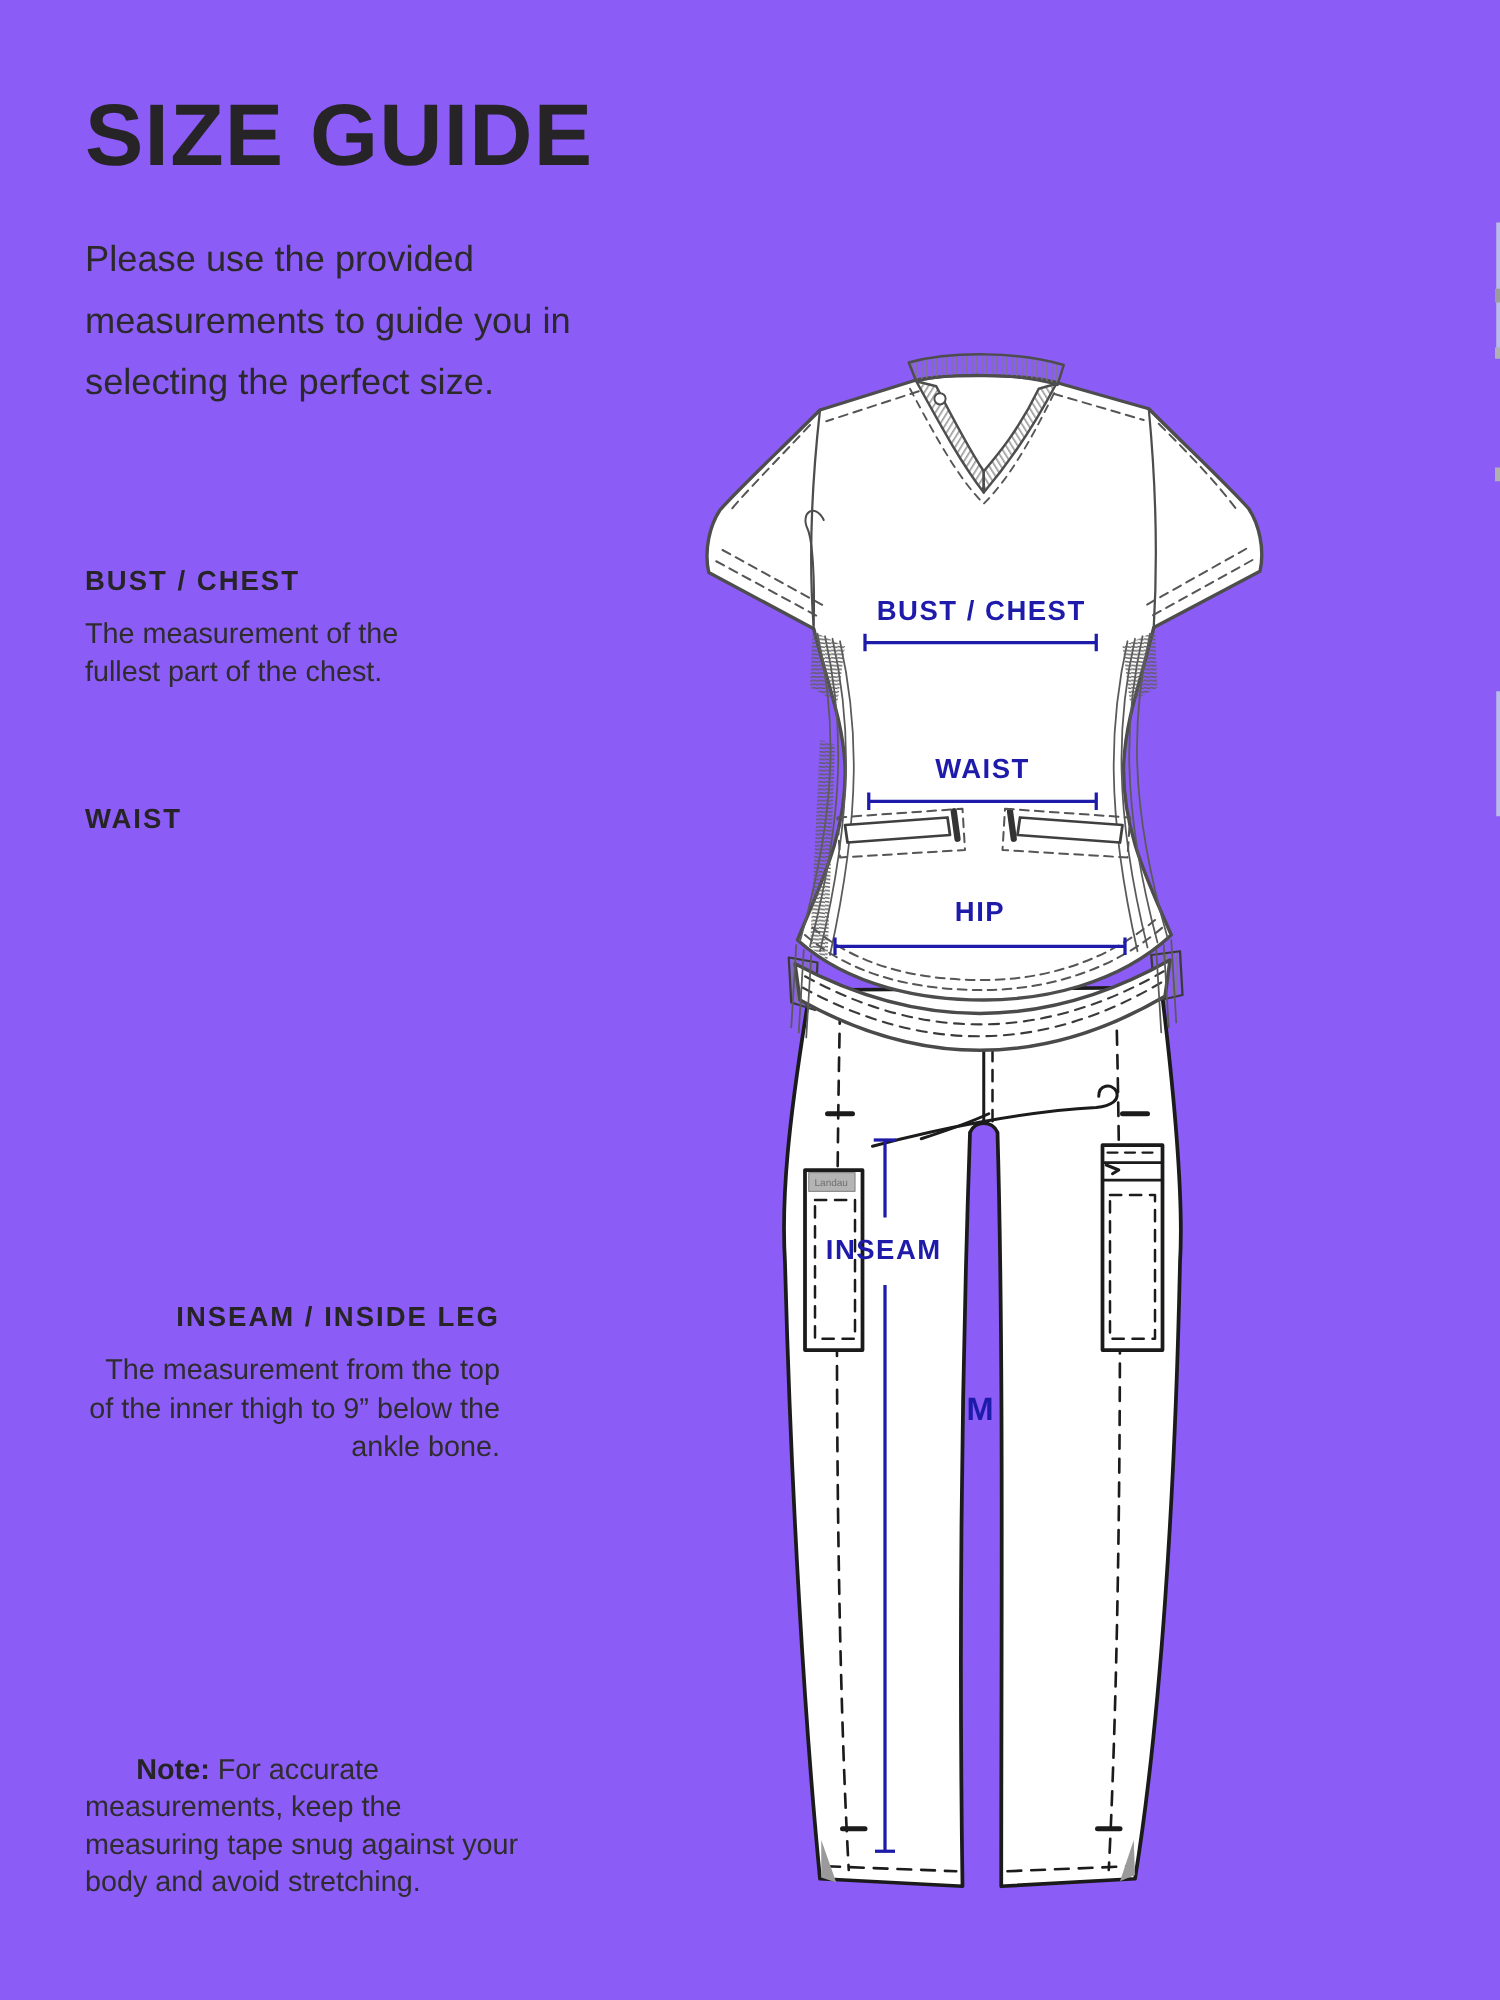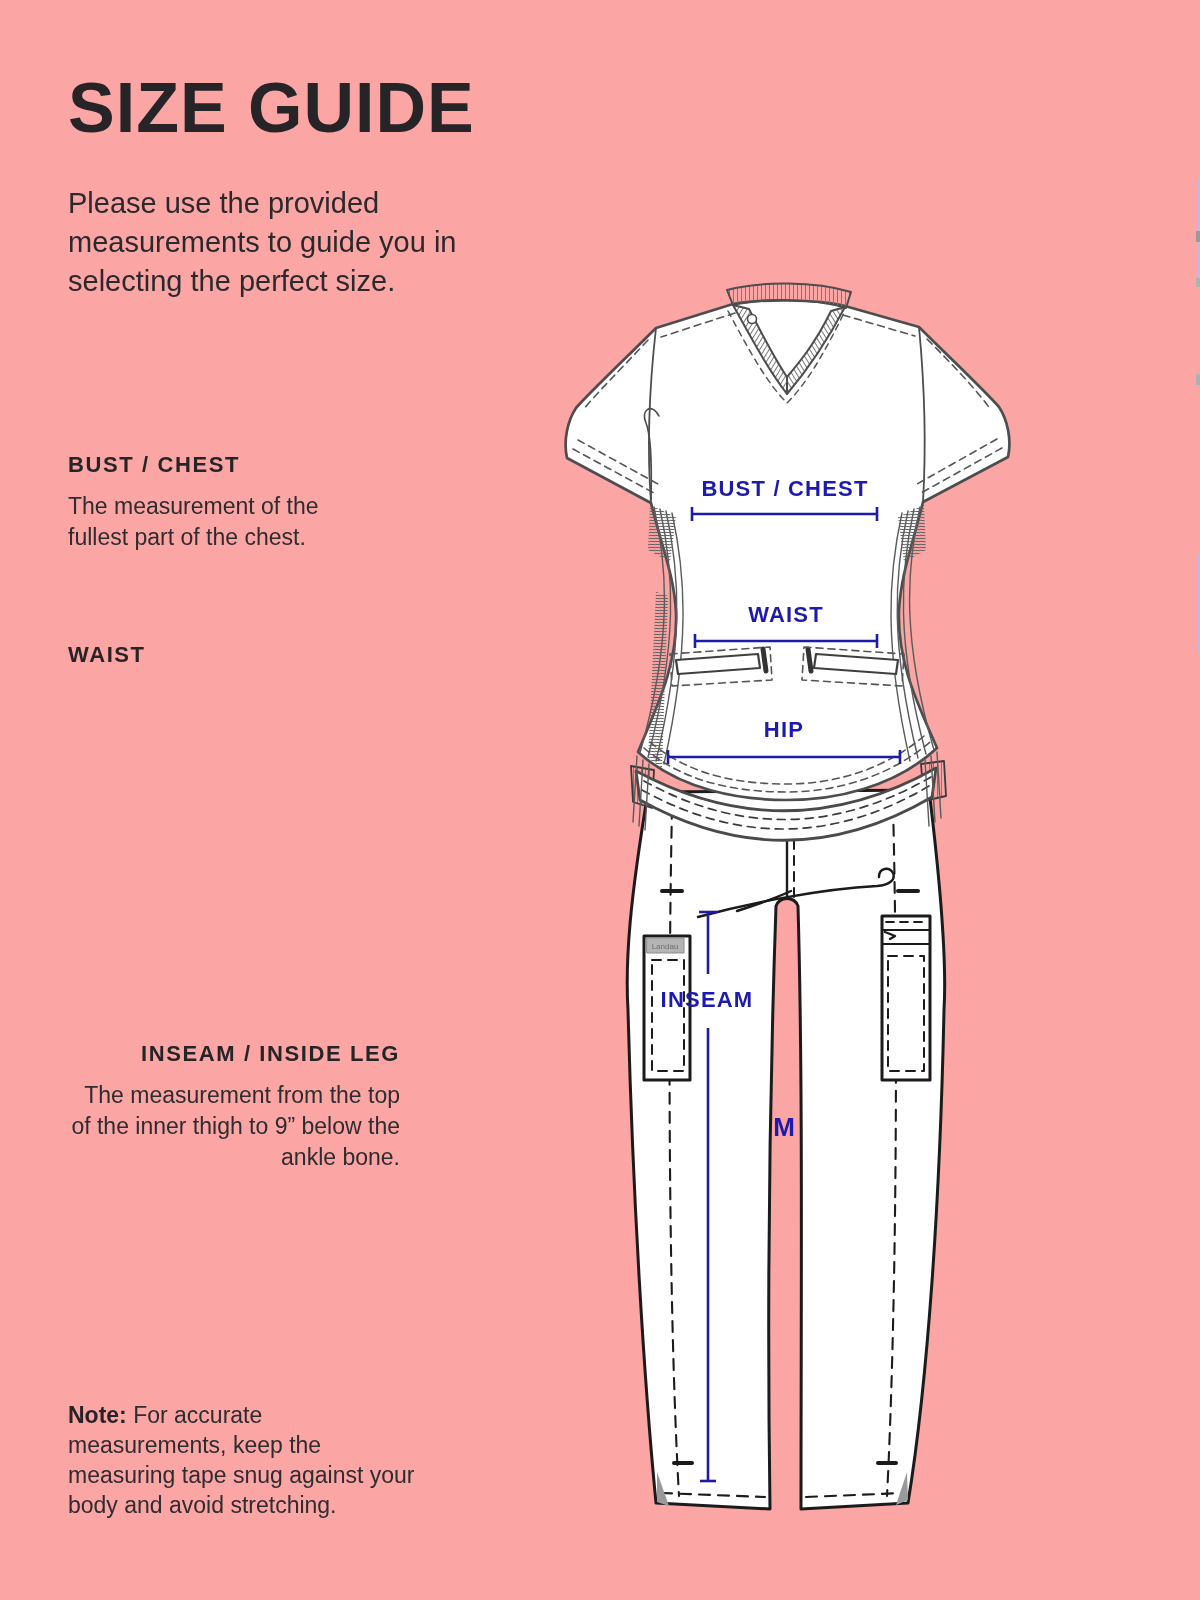--- a/index.html
+++ b/index.html
@@ -1,41 +1,41 @@
 <!DOCTYPE html>
 <html><head>
 <meta charset="utf-8">
 <style>
   html,body{margin:0;padding:0;background:#ffffff;}
   .canvas{
-    position:relative;width:1200px;height:1600px;background:#fca5a5;overflow:hidden;
+    position:relative;width:1200px;height:1600px;background:#8b5cf6;overflow:hidden;
     font-family:"Liberation Sans","DejaVu Sans",sans-serif;color:#29272a;
   }
   .page-title{
     position:absolute;left:68px;top:68px;font-size:70px;font-weight:700;
     letter-spacing:1px;color:#272427;
   }
   .intro{
     position:absolute;left:68px;top:184px;width:470px;font-size:29px;
-    line-height:39px;color:#2b292c;
+    line-height:49px;color:#2b292c;
   }
   .sec{position:absolute;left:68px;}
   .sec h3{
     margin:0 0 13px 0;font-size:22px;font-weight:700;letter-spacing:1.6px;color:#262427;
   }
   .sec p{margin:0;font-size:23px;line-height:31px;color:#2e2c2f;}
   .sec-bust{top:452px;} .sec-bust p{width:312px;}
   .sec-waist{top:642px;} .sec-waist p{width:312px;}
   .sec-hips{top:834px;} .sec-hips p{width:374px;}
   .sec-inseam{top:1041px;text-align:right;} .sec-inseam p{width:332px;}
   .note{
     position:absolute;left:68px;top:1400px;width:348px;font-size:23px;
     line-height:30px;color:#2e2c2f;
   }
-  .note b{font-weight:700;color:#262427;}
+  .note b{font-weight:700;color:#262427;margin-left:41px;}
   .diagram-svg{position:absolute;left:0;top:0;}
   .blue-label{
     font-family:"Liberation Sans","DejaVu Sans",sans-serif;
     font-weight:700;font-size:22px;letter-spacing:1.2px;
   }
   .size-m{font-family:"Liberation Sans","DejaVu Sans",sans-serif;font-weight:700;font-size:26px;}
   .tag-text{font-family:"Liberation Sans","DejaVu Sans",sans-serif;font-size:8px;}
   .edge-mark{position:absolute;}
 </style>
 </head>

